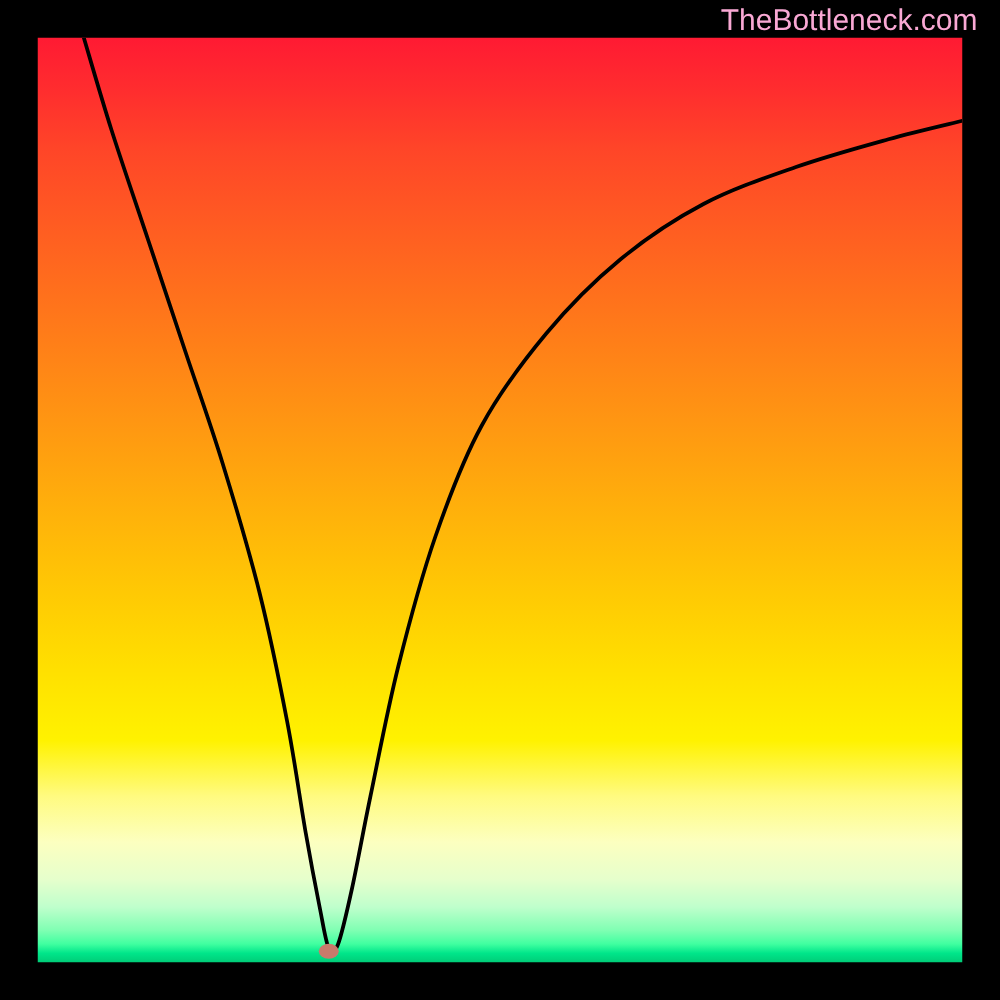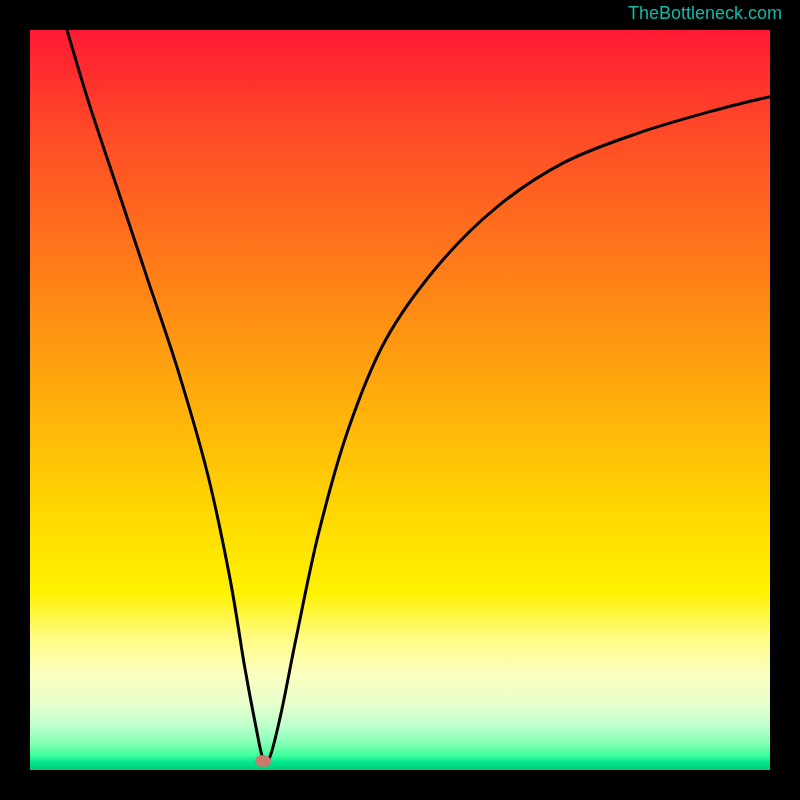--- a/index.html
+++ b/index.html
@@ -8,22 +8,22 @@
     width: 800px;
     height: 800px;
     background: #000;
     position: relative;
     font-family: Arial, sans-serif;
   }
   .watermark {
     position: absolute;
     top: 3px;
     right: 18px;
-    color: #14b8a6;
-    font-size: 18px;
+    color: #f9a8d4;
+    font-size: 24px;
     z-index: 10;
     font-weight: 500;
   }
   .plot-area {
     position: absolute;
     left: 30px;
     top: 30px;
     width: 740px;
     height: 740px;
     overflow: hidden;

